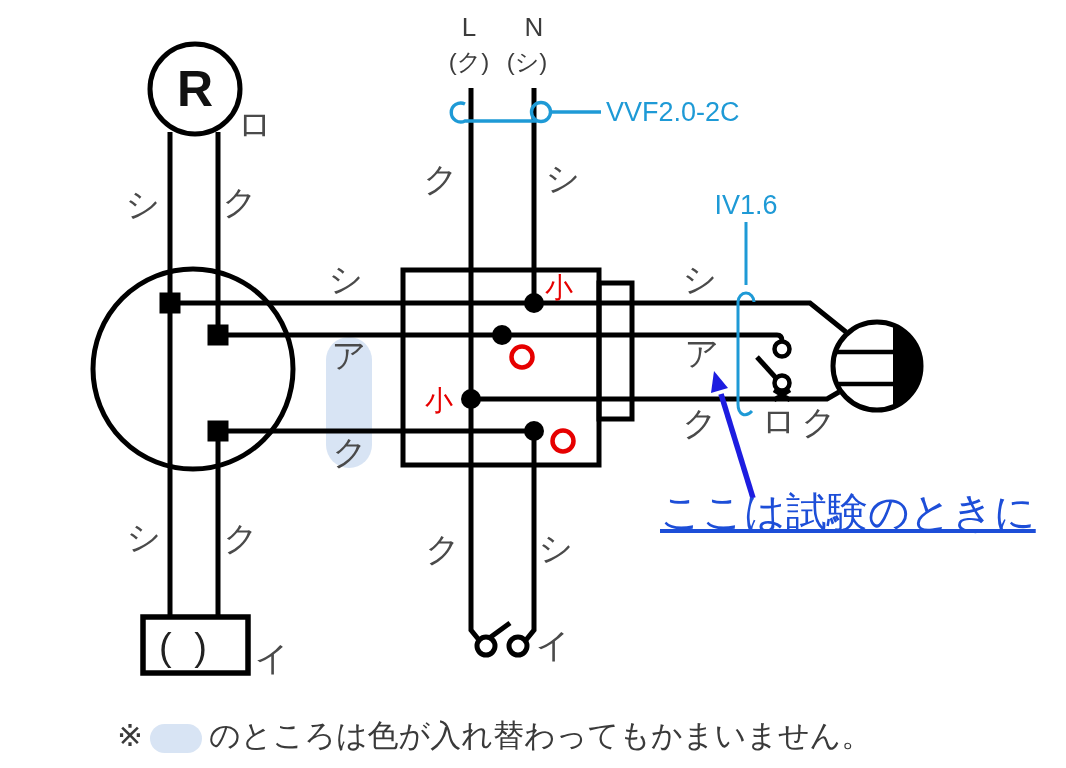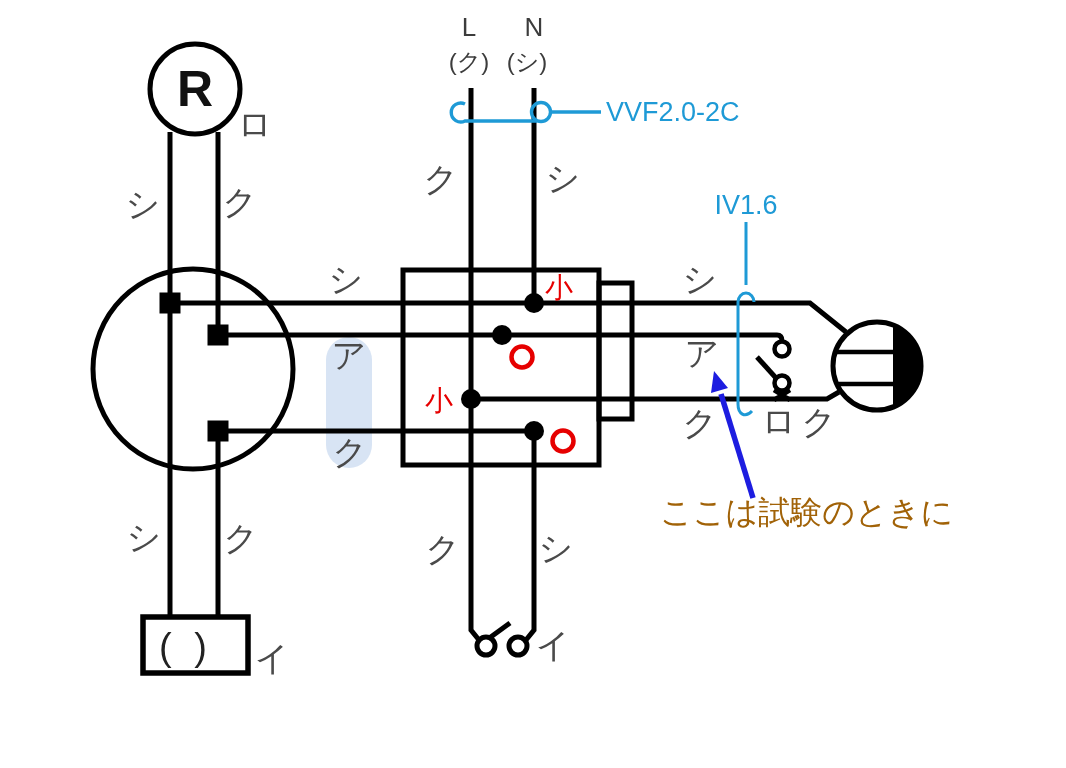--- a/index.html
+++ b/index.html
@@ -6,21 +6,21 @@
   .canvas{position:relative;width:1066px;height:768px;background:#ffffff;overflow:hidden;
           font-family:"Liberation Sans","DejaVu Sans",sans-serif;}
   .canvas svg{position:absolute;left:0;top:0;}
   .kana{font-size:34px;fill:#4a4a4a;}
   .kana-sm{font-size:24px;fill:#3c3c3c;}
   .term{font-size:26px;fill:#3c3c3c;}
   .blue-label{font-size:27px;fill:#1e9ad6;}
   .red-label{font-size:28px;fill:#e60000;}
   .r-label{font-size:50px;font-weight:bold;fill:#111;}
   .paren-label{font-size:38px;fill:#222;letter-spacing:6px;}
-  .annotation{position:absolute;left:660px;top:494px;color:#a16207;font-size:32px;line-height:37px;white-space:nowrap;}
+  .annotation{position:absolute;left:660px;top:494px;color:#1d4ed8;font-size:41px;line-height:37px;white-space:nowrap;text-decoration:underline;}
   .note{position:absolute;left:117px;top:715px;color:#3a3a3a;font-size:31px;white-space:nowrap;}
   .note .pill{display:inline-block;width:52px;height:29px;border-radius:15px;background:#d8e4f4;vertical-align:-7px;margin:0 7px;}
 </style>
 </head>
 <body>
 
 <div class="canvas">
 
 <svg width="1066" height="768" viewBox="0 0 1066 768">
 
@@ -144,14 +144,17 @@
     <text x="144" y="549" text-anchor="middle" class="kana">シ</text>
     <text x="241" y="550" text-anchor="middle" class="kana">ク</text>
     <text x="272" y="670" text-anchor="middle" class="kana">イ</text>
   </g>
 </svg>
 
   <div class="annotation">
     <div>ここは試験のときに</div>
   </div>
 
+  <div class="note">
+    <span>※</span><span class="pill"></span><span>のところは色が入れ替わってもかまいません。</span>
+  </div>
 
 </div>
 
 </body></html>

